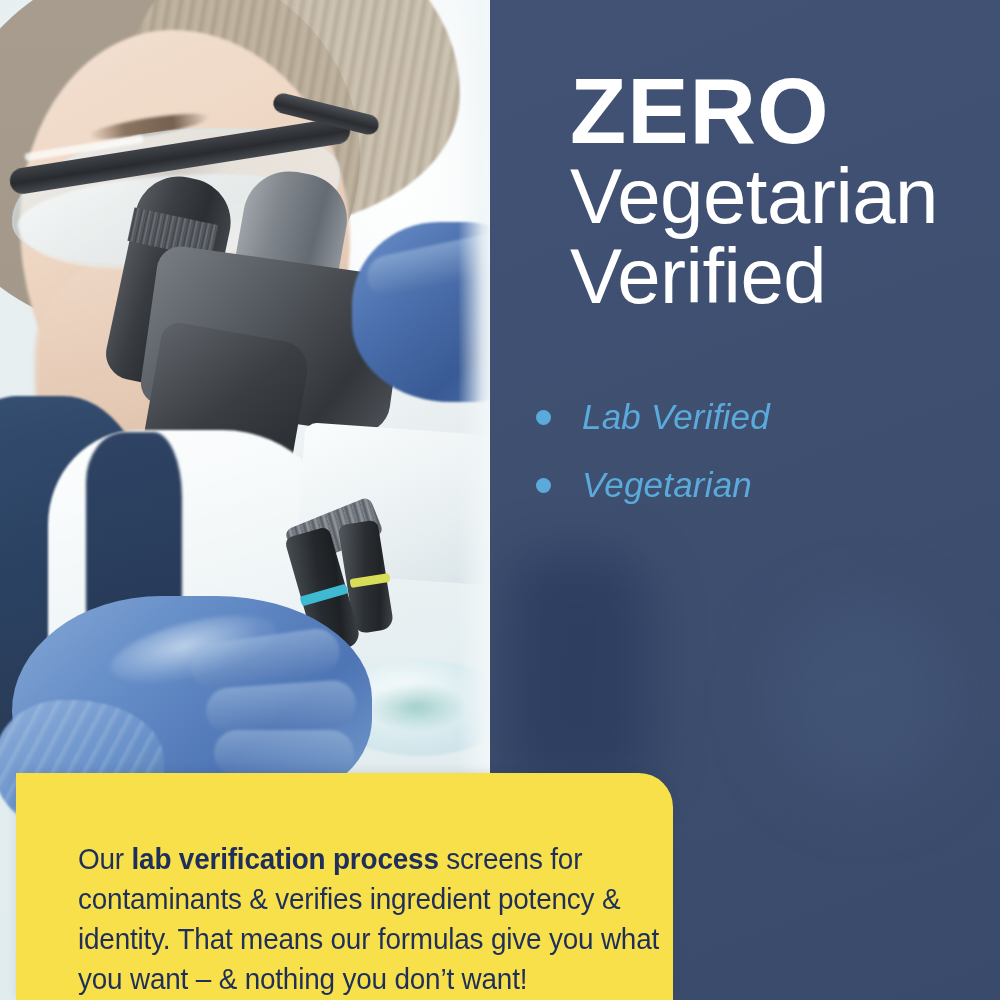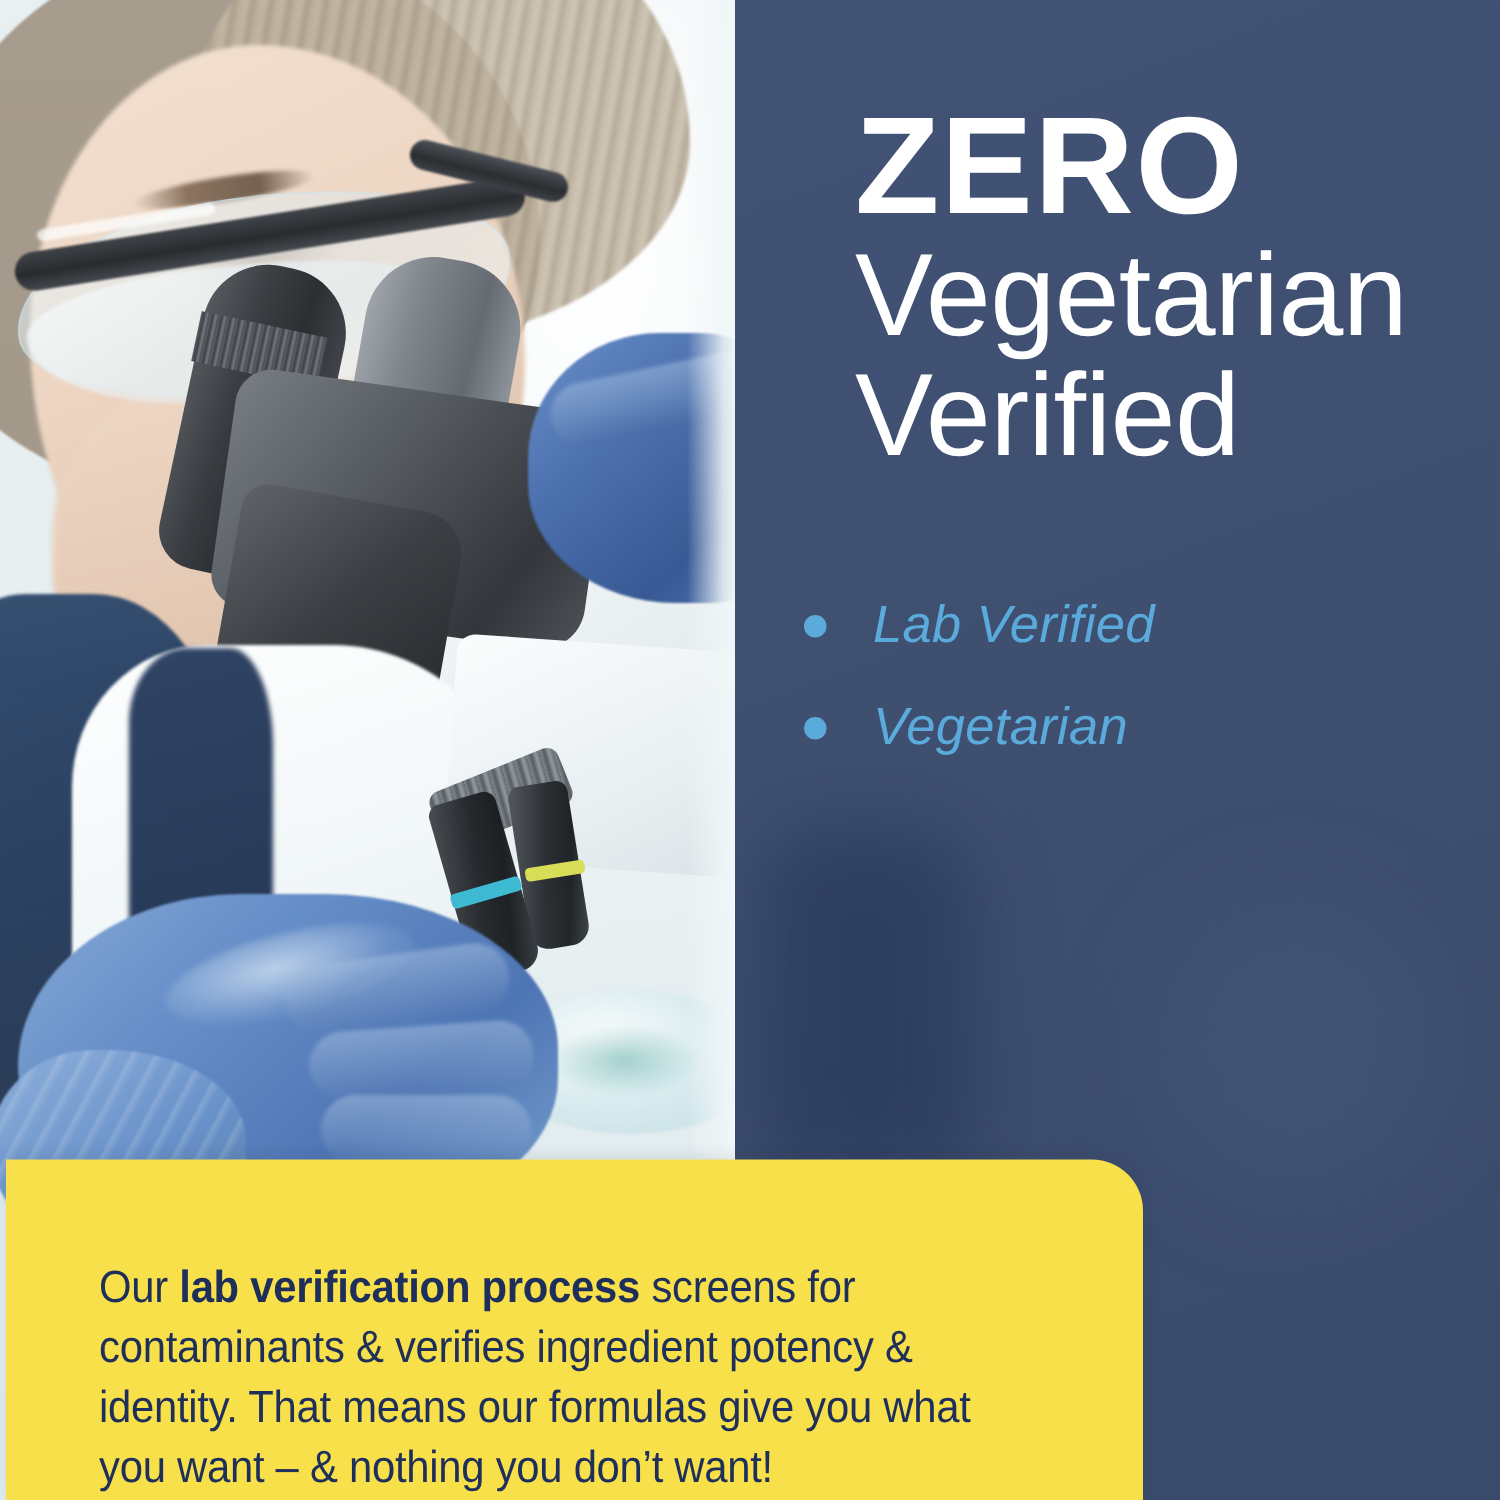--- a/index.html
+++ b/index.html
@@ -520,23 +520,23 @@
     font-style: italic;
     font-weight: 400;
     font-size: 35px;
     color: #5BAADC;
     letter-spacing: 0.2px;
   }
 
   
   .callout {
     position: absolute;
-    left: 4px;
+    left: 16px;
     top: 773px;
-    width: 758px;
+    width: 657px;
     height: 227px;
     background: #F7E04A;
     border-top-right-radius: 34px;
     box-shadow: 0 -2px 10px rgba(30,40,60,0.10);
   }
   .callout-text {
     position: absolute;
     left: 62px;
     top: 36px;
     width: 660px;

